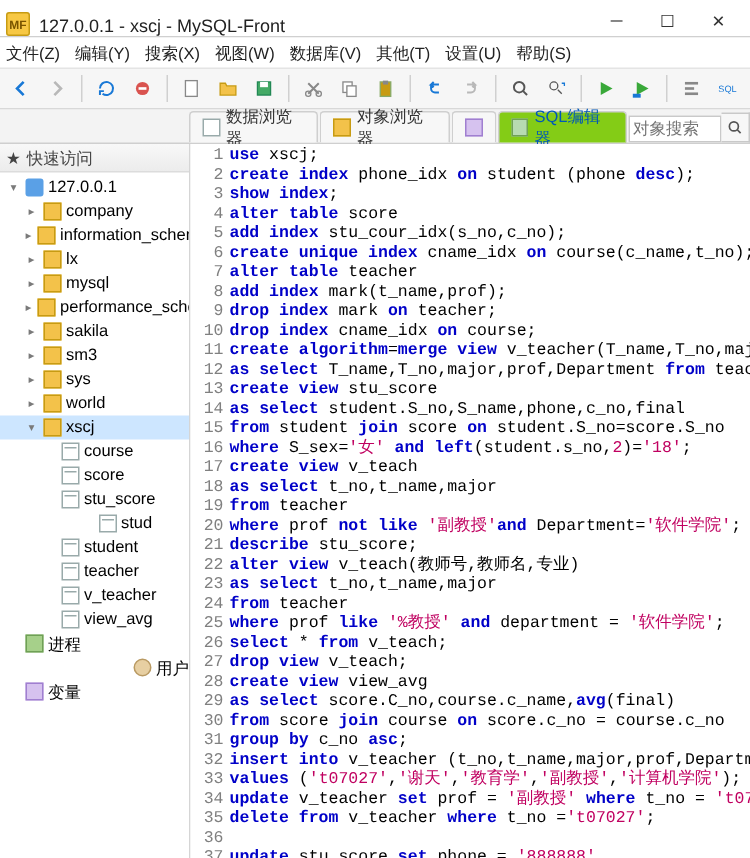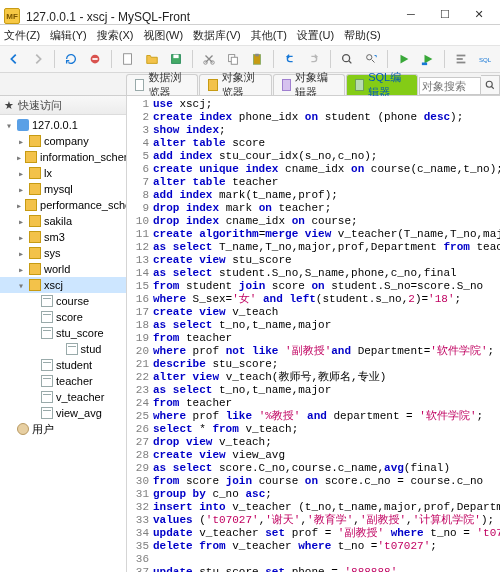--- a/index.html
+++ b/index.html
@@ -184,21 +184,20 @@
   <div class="tab">
       <span class="ticon2" style="background:#fff;border:1px solid #9aa"></span>
       <span>数据浏览器</span>
     </div>
   <div class="tab">
       <span class="ticon2" style="background:#f3c24a;border:1px solid #c79b13"></span>
       <span>对象浏览器</span>
     </div>
   <div class="tab">
       <span class="ticon2" style="background:#d6c2ef;border:1px solid #a07fd0"></span>
-      <span>对象编辑器</span>
     </div>
   <div class="tab active">
       <span class="ticon2" style="background:#b7dbb1;border:1px solid #6fa056"></span>
       <span>SQL编辑器</span>
     </div>
   <div class="searchbox">
     <input placeholder="对象搜索" style="">
     <div class="sbtn">
         <svg width="12" height="12" viewBox="0 0 16 16">
           <circle cx="7" cy="7" r="4" fill="none" stroke="#555" stroke-width="1.5"></circle>
@@ -306,22 +305,32 @@
           <span class="ic ic-tbl"></span>
           <span>v_teacher</span>
         </div>
         <div class="node" style="padding-left: 28px;">
           <span class="tw"></span>
           <span class="ic ic-tbl"></span>
           <span>view_avg</span>
         </div>
         <div class="node" style="padding-left: 4px;">
           <span class="tw"></span>
+          <span class="ic ic-proc"></span>
+          <span>进程</span>
+        </div>
+        <div class="node" style="padding-left: 4px; justify-content: flex-end;">
+          <span class="tw"></span>
           <span class="ic ic-user"></span>
           <span>用户</span>
+        </div>
+        <div class="node" style="padding-left: 4px;">
+          <span class="tw"></span>
+          <span class="ic ic-var"></span>
+          <span>变量</span>
         </div>
       </div>
   </div>
 
   <div class="editor">
     <div class="code" id="code"><div class="line"><span class="gut">1</span><span class="tx"><span class="kw">use </span><span>xscj;</span></span></div><div class="line"><span class="gut">2</span><span class="tx"><span class="kw">create index </span><span>phone_idx </span><span class="kw">on </span><span>student (phone </span><span class="kw">desc</span><span>);</span></span></div><div class="line"><span class="gut">3</span><span class="tx"><span class="kw">show index</span><span>;</span></span></div><div class="line"><span class="gut">4</span><span class="tx"><span class="kw">alter table </span><span>score</span></span></div><div class="line"><span class="gut">5</span><span class="tx"><span class="kw">add index </span><span>stu_cour_idx(s_no,c_no);</span></span></div><div class="line"><span class="gut">6</span><span class="tx"><span class="kw">create unique index </span><span>cname_idx </span><span class="kw">on </span><span>course(c_name,t_no);</span></span></div><div class="line"><span class="gut">7</span><span class="tx"><span class="kw">alter table </span><span>teacher</span></span></div><div class="line"><span class="gut">8</span><span class="tx"><span class="kw">add index </span><span>mark(t_name,prof);</span></span></div><div class="line"><span class="gut">9</span><span class="tx"><span class="kw">drop index </span><span>mark </span><span class="kw">on </span><span>teacher;</span></span></div><div class="line"><span class="gut">10</span><span class="tx"><span class="kw">drop index </span><span>cname_idx </span><span class="kw">on </span><span>course;</span></span></div><div class="line"><span class="gut">11</span><span class="tx"><span class="kw">create algorithm</span><span>=</span><span class="op">merge </span><span class="kw">view </span><span>v_teacher(T_name,T_no,major,prof,Department)</span></span></div><div class="line"><span class="gut">12</span><span class="tx"><span class="kw">as select </span><span>T_name,T_no,major,prof,Department </span><span class="kw">from </span><span>teacher;</span></span></div><div class="line"><span class="gut">13</span><span class="tx"><span class="kw">create view </span><span>stu_score</span></span></div><div class="line"><span class="gut">14</span><span class="tx"><span class="kw">as select </span><span>student.S_no,S_name,phone,c_no,final</span></span></div><div class="line"><span class="gut">15</span><span class="tx"><span class="kw">from </span><span>student </span><span class="kw">join </span><span>score </span><span class="kw">on </span><span>student.S_no=score.S_no</span></span></div><div class="line"><span class="gut">16</span><span class="tx"><span class="kw">where </span><span>S_sex=</span><span class="str">'女'</span><span class="kw"> and </span><span class="kw">left</span><span>(student.s_no,</span><span class="num">2</span><span>)=</span><span class="str">'18'</span><span>;</span></span></div><div class="line"><span class="gut">17</span><span class="tx"><span class="kw">create view </span><span>v_teach</span></span></div><div class="line"><span class="gut">18</span><span class="tx"><span class="kw">as select </span><span>t_no,t_name,major</span></span></div><div class="line"><span class="gut">19</span><span class="tx"><span class="kw">from </span><span>teacher</span></span></div><div class="line"><span class="gut">20</span><span class="tx"><span class="kw">where </span><span>prof </span><span class="kw">not like </span><span class="str">'副教授'</span><span class="kw">and </span><span>Department=</span><span class="str">'软件学院'</span><span>;</span></span></div><div class="line"><span class="gut">21</span><span class="tx"><span class="kw">describe </span><span>stu_score;</span></span></div><div class="line"><span class="gut">22</span><span class="tx"><span class="kw">alter view </span><span>v_teach(教师号,教师名,专业)</span></span></div><div class="line"><span class="gut">23</span><span class="tx"><span class="kw">as select </span><span>t_no,t_name,major</span></span></div><div class="line"><span class="gut">24</span><span class="tx"><span class="kw">from </span><span>teacher</span></span></div><div class="line"><span class="gut">25</span><span class="tx"><span class="kw">where </span><span>prof </span><span class="kw">like </span><span class="str">'%教授'</span><span class="kw"> and </span><span>department = </span><span class="str">'软件学院'</span><span>;</span></span></div><div class="line"><span class="gut">26</span><span class="tx"><span class="kw">select </span><span>* </span><span class="kw">from </span><span>v_teach;</span></span></div><div class="line"><span class="gut">27</span><span class="tx"><span class="kw">drop view </span><span>v_teach;</span></span></div><div class="line"><span class="gut">28</span><span class="tx"><span class="kw">create view </span><span>view_avg</span></span></div><div class="line"><span class="gut">29</span><span class="tx"><span class="kw">as select </span><span>score.C_no,course.c_name,</span><span class="kw">avg</span><span>(final)</span></span></div><div class="line"><span class="gut">30</span><span class="tx"><span class="kw">from </span><span>score </span><span class="kw">join </span><span>course </span><span class="kw">on </span><span>score.c_no = course.c_no</span></span></div><div class="line"><span class="gut">31</span><span class="tx"><span class="kw">group by </span><span>c_no </span><span class="kw">asc</span><span>;</span></span></div><div class="line"><span class="gut">32</span><span class="tx"><span class="kw">insert into </span><span>v_teacher (t_no,t_name,major,prof,Department)</span></span></div><div class="line"><span class="gut">33</span><span class="tx"><span class="kw">values </span><span>(</span><span class="str">'t07027'</span><span>,</span><span class="str">'谢天'</span><span>,</span><span class="str">'教育学'</span><span>,</span><span class="str">'副教授'</span><span>,</span><span class="str">'计算机学院'</span><span>);</span></span></div><div class="line"><span class="gut">34</span><span class="tx"><span class="kw">update </span><span>v_teacher </span><span class="kw">set </span><span>prof = </span><span class="str">'副教授'</span><span class="kw"> where </span><span>t_no = </span><span class="str">'t07019'</span></span></div><div class="line"><span class="gut">35</span><span class="tx"><span class="kw">delete from </span><span>v_teacher </span><span class="kw">where </span><span>t_no =</span><span class="str">'t07027'</span><span>;</span></span></div><div class="line"><span class="gut">36</span><span class="tx"></span></div><div class="line"><span class="gut">37</span><span class="tx"><span class="kw">update </span><span>stu_score </span><span class="kw">set </span><span>phone = </span><span class="str">'888888'</span></span></div></div>
   </div>
 </div>
 
 </body></html>

